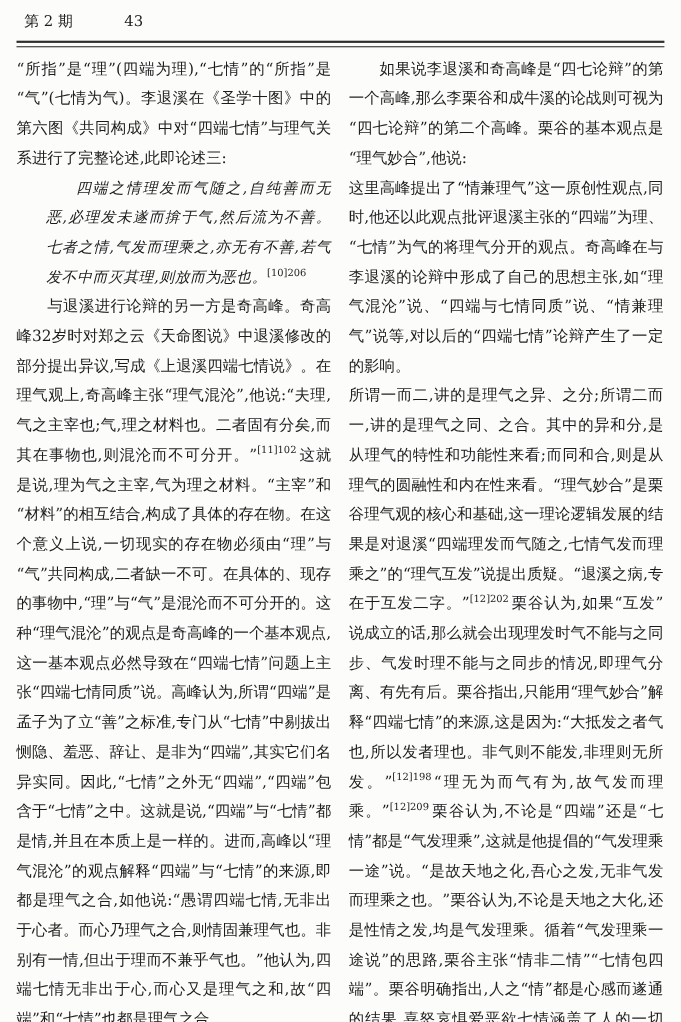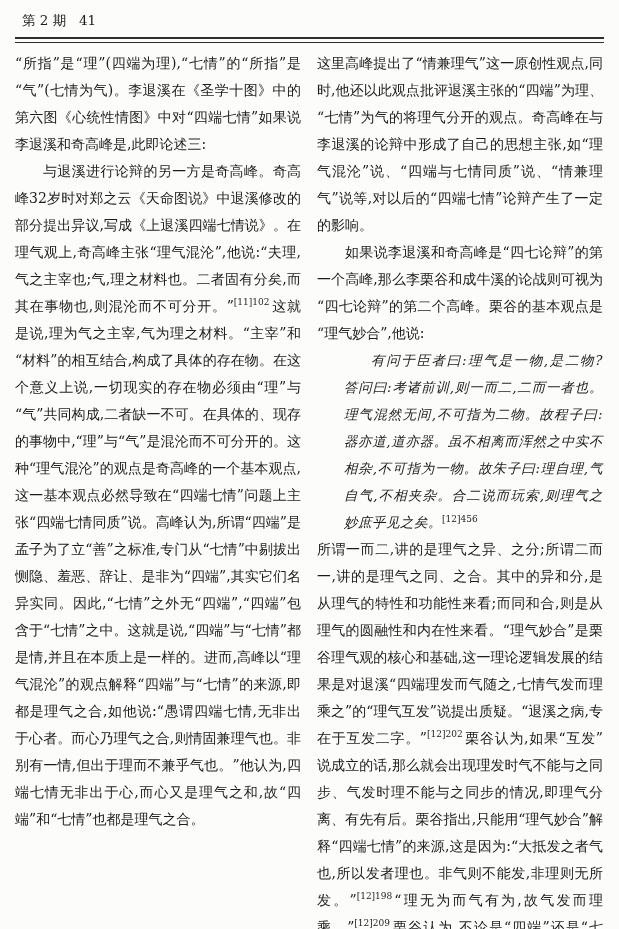--- a/index.html
+++ b/index.html
@@ -17,20 +17,21 @@
     font-family: "DejaVu Serif", "Liberation Serif", serif;
     color: #1c1c1c;
     box-sizing: border-box;
   }
   .running-head {
     display: flex;
     align-items: baseline;
     padding: 11px 16px 0 22px;
     font-size: 13.5px;
     line-height: 18px;
+    gap: 34px;
   }
   .running-head .issue { flex: 0 0 auto; }
   .running-head .title {
     flex: 1 1 auto;
     text-align: center;
     font-style: italic;
     letter-spacing: 1px;
   }
   .running-head .pageno { flex: 0 0 auto; min-width: 30px; text-align: right; }
   .head-rule {
@@ -69,28 +70,28 @@
     margin-right: 2px;
     vertical-align: super;
   }
 </style>
 </head>
 <body>
 
 <div class="page" style="background: rgb(252, 252, 251); color: rgb(28, 28, 28);">
   <div class="running-head">
     <span class="issue">第 2 期</span>
-    <span class="pageno">41</span>
+    <span class="pageno">43</span>
   </div>
   <div class="head-rule"></div>
   <div class="content">
     <div class="col">
-        <p class="body">“所指”是“理”(四端为理),“七情”的“所指”是“气”(七情为气)。李退溪在《圣学十图》中的第六图《心统性情图》中对“四端七情”如果说李退溪和奇高峰是,此即论述三:</p>
+        <p class="body">“所指”是“理”(四端为理),“七情”的“所指”是“气”(七情为气)。李退溪在《圣学十图》中的第六图《共同构成》中对“四端七情”与理气关系进行了完整论述,此即论述三:</p>
+        <p class="quote">四端之情理发而气随之,自纯善而无恶,必理发未遂而揜于气,然后流为不善。七者之情,气发而理乘之,亦无有不善,若气发不中而灭其理,则放而为恶也。<sup class="cite">[10]206</sup></p>
         <p class="body indent">与退溪进行论辩的另一方是奇高峰。奇高峰32岁时对郑之云《天命图说》中退溪修改的部分提出异议,写成《上退溪四端七情说》。在理气观上,奇高峰主张“理气混沦”,他说:“夫理,气之主宰也;气,理之材料也。二者固有分矣,而其在事物也,则混沦而不可分开。”<sup class="cite">[11]102</sup>这就是说,理为气之主宰,气为理之材料。“主宰”和“材料”的相互结合,构成了具体的存在物。在这个意义上说,一切现实的存在物必须由“理”与“气”共同构成,二者缺一不可。在具体的、现存的事物中,“理”与“气”是混沦而不可分开的。这种“理气混沦”的观点是奇高峰的一个基本观点,这一基本观点必然导致在“四端七情”问题上主张“四端七情同质”说。高峰认为,所谓“四端”是孟子为了立“善”之标准,专门从“七情”中剔拔出恻隐、羞恶、辞让、是非为“四端”,其实它们名异实同。因此,“七情”之外无“四端”,“四端”包含于“七情”之中。这就是说,“四端”与“七情”都是情,并且在本质上是一样的。进而,高峰以“理气混沦”的观点解释“四端”与“七情”的来源,即都是理气之合,如他说:“愚谓四端七情,无非出于心者。而心乃理气之合,则情固兼理气也。非别有一情,但出于理而不兼乎气也。”他认为,四端七情无非出于心,而心又是理气之和,故“四端”和“七情”也都是理气之合。</p>
       </div>
     <div class="col">
+        <p class="body indent">如果说李退溪和奇高峰是“四七论辩”的第一个高峰,那么李栗谷和成牛溪的论战则可视为“四七论辩”的第二个高峰。栗谷的基本观点是“理气妙合”,他说:</p>
         <p class="body">这里高峰提出了“情兼理气”这一原创性观点,同时,他还以此观点批评退溪主张的“四端”为理、“七情”为气的将理气分开的观点。奇高峰在与李退溪的论辩中形成了自己的思想主张,如“理气混沦”说、“四端与七情同质”说、“情兼理气”说等,对以后的“四端七情”论辩产生了一定的影响。</p>
-        <p class="body indent">如果说李退溪和奇高峰是“四七论辩”的第一个高峰,那么李栗谷和成牛溪的论战则可视为“四七论辩”的第二个高峰。栗谷的基本观点是“理气妙合”,他说:</p>
-        <p class="quote">有问于臣者曰:理气是一物,是二物? 答问曰:考诸前训,则一而二,二而一者也。理气混然无间,不可指为二物。故程子曰:器亦道,道亦器。虽不相离而浑然之中实不相杂,不可指为一物。故朱子曰:理自理,气自气,不相夹杂。合二说而玩索,则理气之妙庶乎见之矣。<sup class="cite">[12]456</sup></p>
         <p class="body">所谓一而二,讲的是理气之异、之分;所谓二而一,讲的是理气之同、之合。其中的异和分,是从理气的特性和功能性来看;而同和合,则是从理气的圆融性和内在性来看。“理气妙合”是栗谷理气观的核心和基础,这一理论逻辑发展的结果是对退溪“四端理发而气随之,七情气发而理乘之”的“理气互发”说提出质疑。“退溪之病,专在于互发二字。”<sup class="cite">[12]202</sup>栗谷认为,如果“互发”说成立的话,那么就会出现理发时气不能与之同步、气发时理不能与之同步的情况,即理气分离、有先有后。栗谷指出,只能用“理气妙合”解释“四端七情”的来源,这是因为:“大抵发之者气也,所以发者理也。非气则不能发,非理则无所发。”<sup class="cite">[12]198</sup>“理无为而气有为,故气发而理乘。”<sup class="cite">[12]209</sup>栗谷认为,不论是“四端”还是“七情”都是“气发理乘”,这就是他提倡的“气发理乘一途”说。“是故天地之化,吾心之发,无非气发而理乘之也。”栗谷认为,不论是天地之大化,还是性情之发,均是气发理乘。循着“气发理乘一途说”的思路,栗谷主张“情非二情”“七情包四端”。栗谷明确指出,人之“情”都是心感而遂通的结果,喜怒哀惧爱恶欲七情涵盖了人的一切“情”,而“四端”则是“孟子就七情中剔出善一边,目之以四端”而已。所以,“四端”是“七情”之善的一边,“七情”是“四端”之总会。“七情”已包“四</p>
       </div>
   </div>
 </div>
 
 </body></html>

